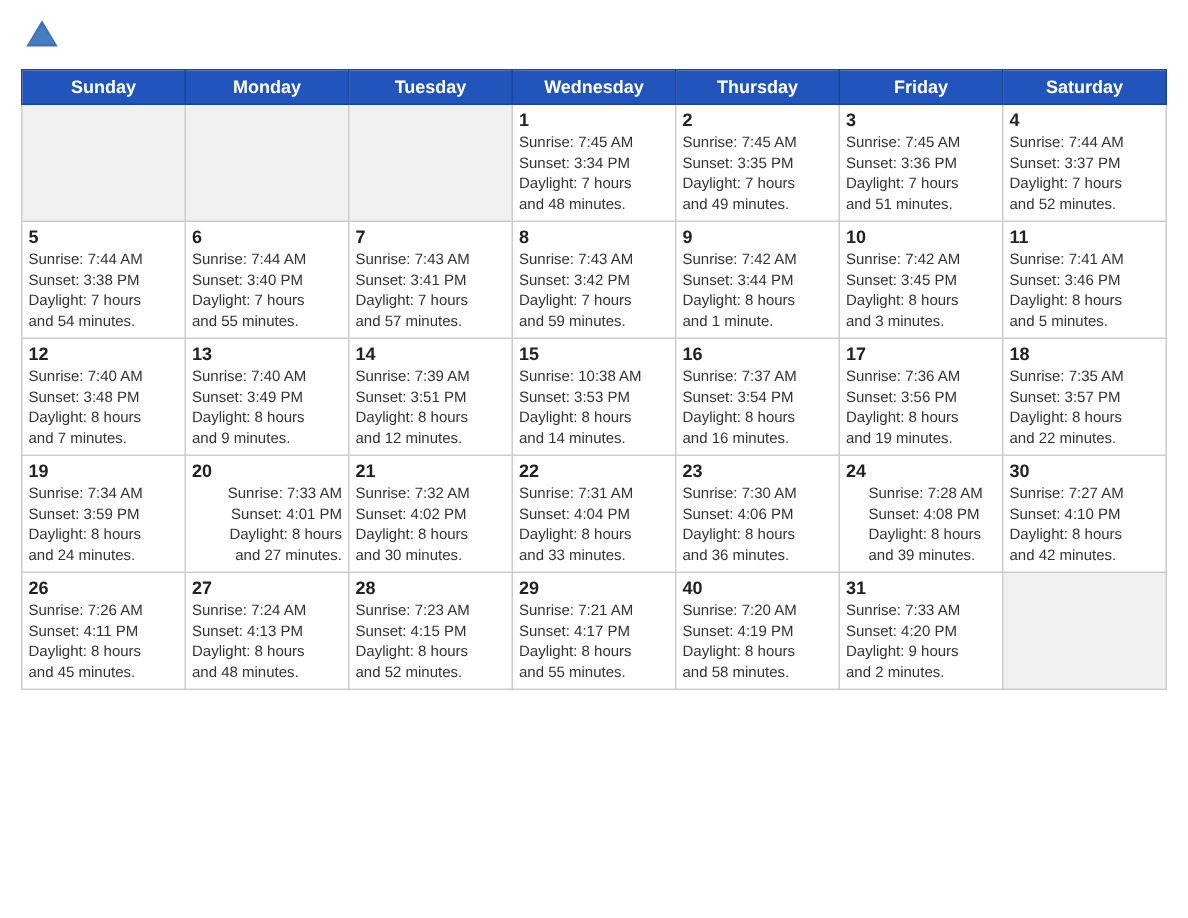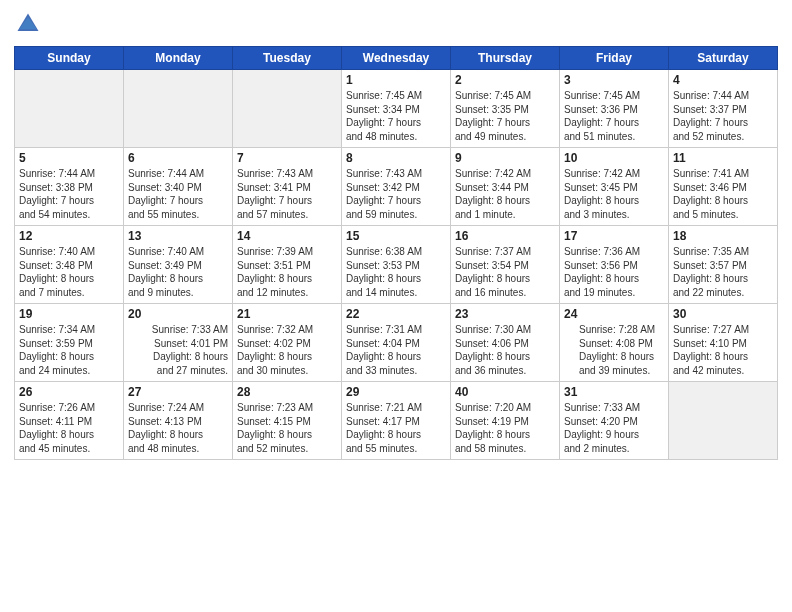--- a/index.html
+++ b/index.html
@@ -230,21 +230,21 @@
           </td>
           <td>
             <div class="day-num">14</div>
             <div class="day-info" style="white-space: pre-line;">Sunrise: 7:39 AM
 Sunset: 3:51 PM
 Daylight: 8 hours
 and 12 minutes.</div>
           </td>
           <td>
             <div class="day-num">15</div>
-            <div class="day-info" style="white-space: pre-line;">Sunrise: 6:38 AM
+            <div class="day-info" style="white-space: pre-line;">Sunrise: 10:38 AM
 Sunset: 3:53 PM
 Daylight: 8 hours
 and 14 minutes.</div>
           </td>
           <td>
             <div class="day-num">16</div>
             <div class="day-info" style="white-space: pre-line;">Sunrise: 7:37 AM
 Sunset: 3:54 PM
 Daylight: 8 hours
 and 16 minutes.</div>

